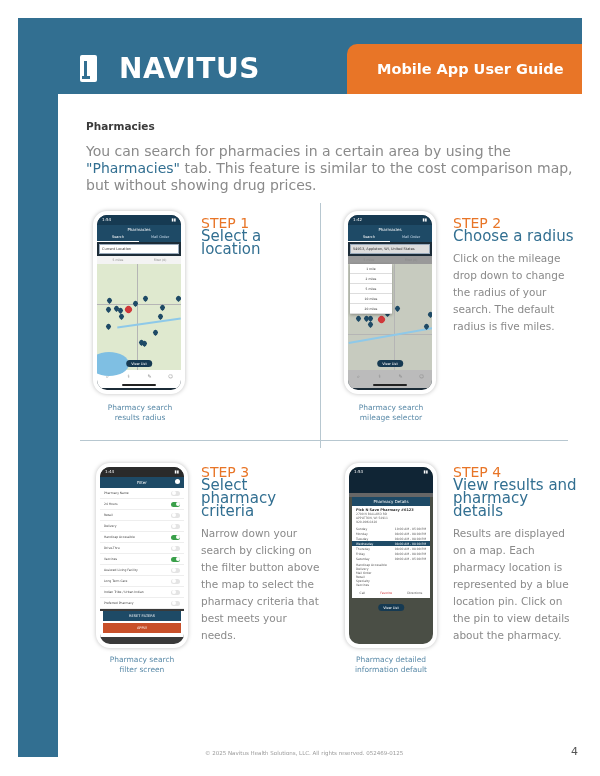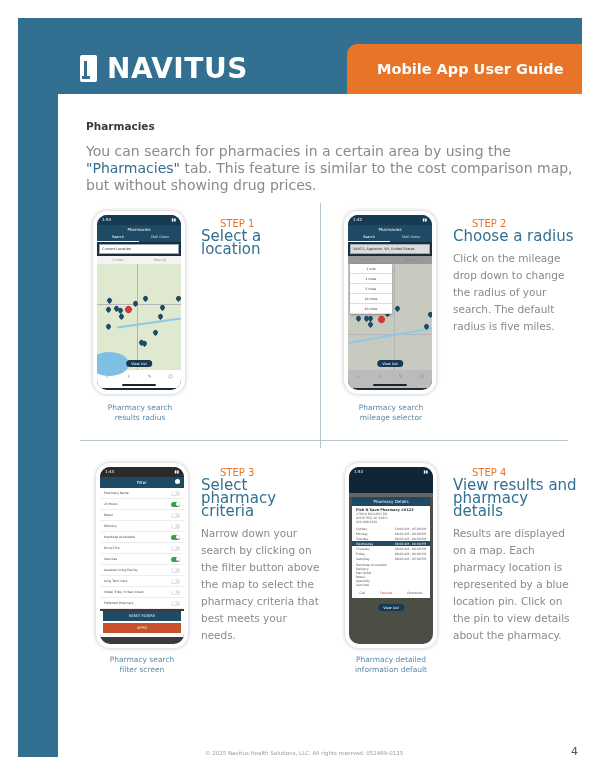--- a/index.html
+++ b/index.html
@@ -3,21 +3,21 @@
   <meta charset="utf-8">
   <style>
     * { box-sizing: border-box; margin: 0; padding: 0; }
     html, body { width: 600px; height: 776px; background: #ffffff; overflow: hidden; }
     body { position: relative; font-family: "DejaVu Sans", sans-serif; color: #6f6f6f; }
 
     .banner { position: absolute; left: 18px; top: 18px; width: 564px; height: 76px; background: #326f91; }
     .sidebar { position: absolute; left: 18px; top: 18px; width: 40px; height: 739px; background: #326f91; }
     .card { position: absolute; left: 58px; top: 94px; width: 542px; height: 680px; background: #ffffff; border-top-left-radius: 40px; }
 
-    .logo { position: absolute; left: 80px; top: 52px; height: 32px; display: flex; align-items: center; gap: 10px; }
+    .logo { position: absolute; left: 80px; top: 52px; height: 32px; display: flex; align-items: center; gap: 22px; }
     .logo-mark { width: 17px; height: 27px; background: #ffffff; border-radius: 2px; position: relative; }
     .logo-mark::after { content: ""; position: absolute; left: 4px; top: 6px; width: 3px; height: 17px; background: #326f91; }
     .logo-mark::before { content: ""; position: absolute; left: 2px; top: 21px; width: 8px; height: 3px; background: #326f91; }
     .logo-text { font-family: "DejaVu Sans", sans-serif; font-weight: bold; font-size: 28px; color: #ffffff; letter-spacing: 0.5px; }
 
     .guide-tab { position: absolute; left: 347px; top: 44px; width: 235px; height: 50px; background: #e87527; border-top-left-radius: 10px; display: flex; align-items: center; padding-left: 30px; }
     .guide-tab span { color: #ffffff; font-weight: bold; font-size: 14.5px; font-family: "DejaVu Sans", sans-serif; }
 
     .section-title { position: absolute; left: 86px; top: 120px; font-size: 10.5px; font-weight: bold; color: #3a3a3a; }
     .intro { position: absolute; left: 86px; top: 143px; width: 495px; font-size: 14px; line-height: 17px; color: #8a8a8a; }
@@ -66,21 +66,21 @@
     .detail-name { font-weight: bold; font-size: 3.5px; padding: 2px 4px 0; }
     .detail-addr { padding: 0 4px; color: #666; line-height: 4px; }
     .hours-row { display: flex; justify-content: space-between; padding: 0.5px 4px; color: #555; }
     .hours-row.today { background: #1e4a66; color: #fff; }
     .services { padding: 2px 4px; color: #555; line-height: 4px; }
     .actions { display: flex; justify-content: space-around; padding: 2px 0 3px; font-size: 3px; color: #555; }
 
     .caption { position: absolute; font-size: 7.5px; color: #5a8aa8; text-align: center; line-height: 10px; }
 
     .step { position: absolute; }
-    .step-label { font-size: 10px; color: #e87527; line-height: 13px; margin-left: 19px; }
+    .step-label { font-size: 14px; color: #e87527; line-height: 13px; }
     .step-title { font-size: 15px; color: #326f91; line-height: 13px; }
     .step-body { font-size: 10.5px; color: #8a8a8a; line-height: 17px; margin-top: 7px; }
     .step-body .hl { color: #326f91; }
     .step-body p + p { margin-top: 9px; }
 
     .footer { position: absolute; left: 205px; top: 750px; font-size: 5.5px; color: #9a9a9a; }
     .page-num { position: absolute; left: 571px; top: 745px; font-size: 11px; color: #555; }
   </style>
 </head>
 <body>

